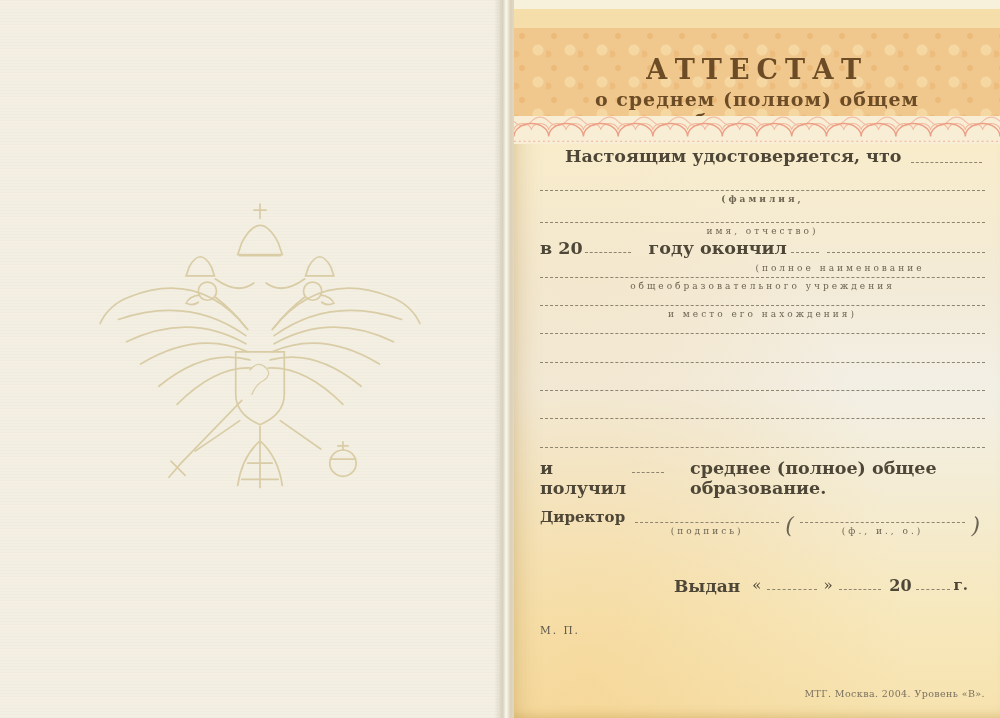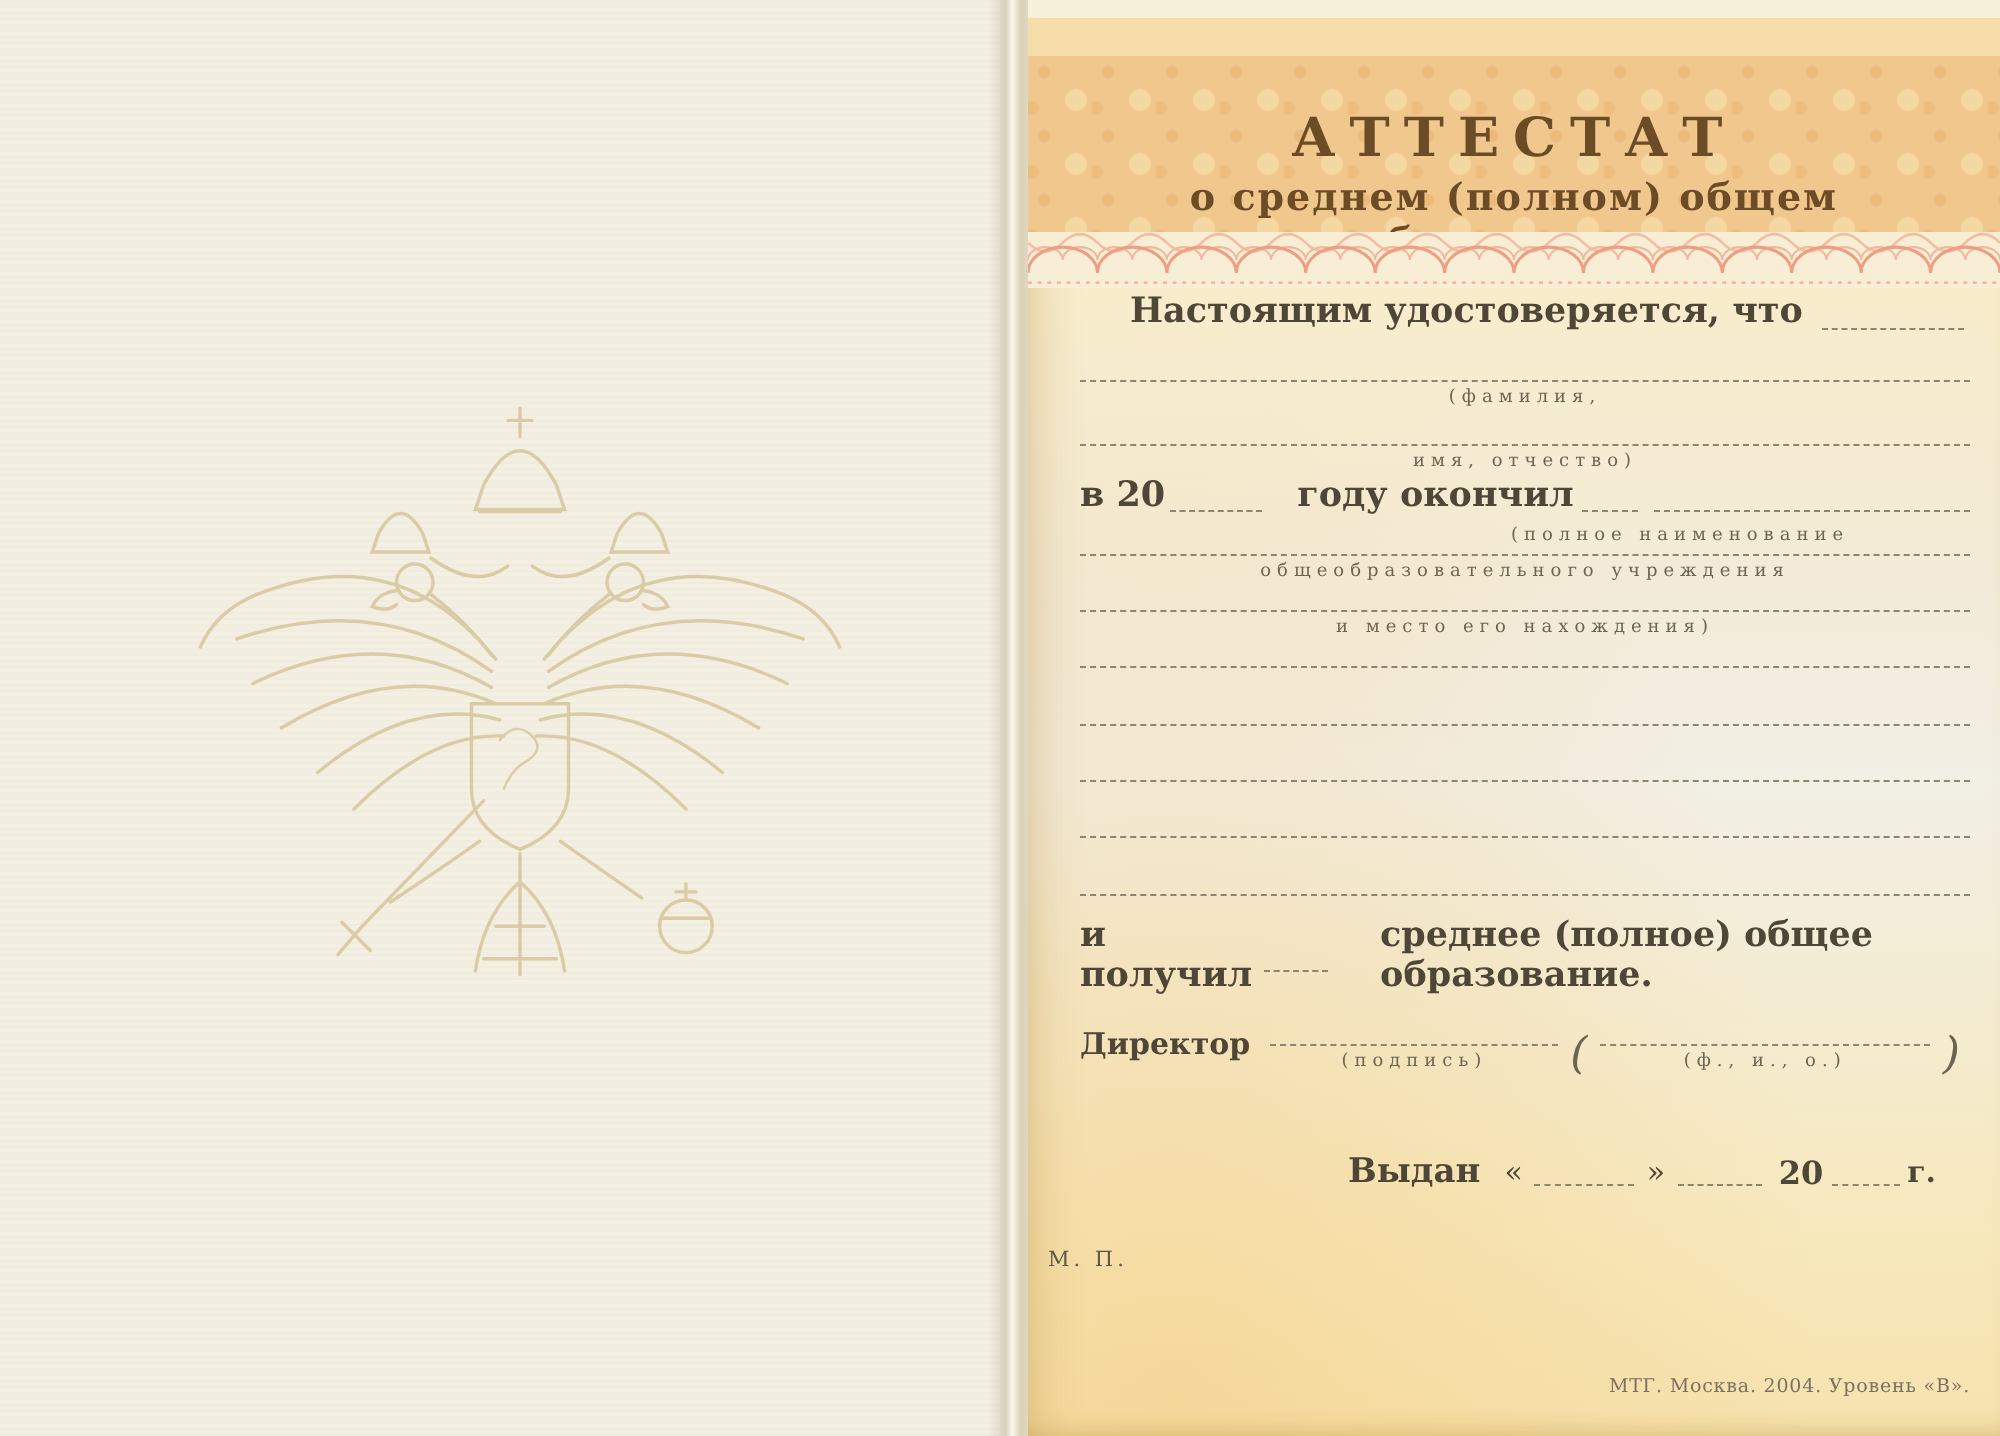--- a/index.html
+++ b/index.html
@@ -49,42 +49,42 @@
     color:#6b4c26;line-height:30px;
   }
   .subtitle{
     margin-top:3px;font-size:19px;font-weight:bold;letter-spacing:1px;color:#6b4c26;
   }
   .lace{position:absolute;left:0;top:116px;width:100%;height:28px;}
   
   .row{position:absolute;color:#4e4737;}
   .bold{font-weight:bold;}
   .fline{border-bottom:1px dashed #8e8570;}
-  .flex{display:flex;align-items:center;}
+  .flex{display:flex;align-items:flex-start;}
   .grow{flex:1;}
   .lrow{position:absolute;left:26px;right:15px;}
   .lrow .fline{height:12px;}
   .cap{
     font-size:9px;letter-spacing:3px;color:#6d6452;text-align:center;margin-top:3px;
     font-family:"DejaVu Serif","Liberation Serif",serif;
   }
   .lbl-lg{font-size:17.5px;}
   .seg{display:flex;flex-direction:column;}
   .paren{font-size:22px;font-style:italic;color:#6b6353;transform:translateY(5px);}
   .serial{
     position:absolute;left:0;right:0;top:628px;text-align:center;padding-left:58px;
     color:#e25a35;font-size:25px;font-weight:bold;letter-spacing:3px;
   }
   .serial .digits{letter-spacing:6px;margin-left:22px;}
   .serial .nsign{margin-left:28px;}
   .imprint{
     position:absolute;right:15px;top:688px;font-size:9.5px;letter-spacing:.4px;color:#7b7161;
   }
   .stamp{
-    position:absolute;left:10px;top:624px;font-size:10.5px;letter-spacing:2px;color:#5d564a;
+    position:absolute;left:26px;top:624px;font-size:10.5px;letter-spacing:2px;color:#5d564a;
   }
 </style>
 </head>
 <body>
 
 <div class="scene">
 
   <div class="cover">
     <svg class="coa" width="344" height="334" viewBox="0 0 340 330">
       <g stroke="#d5c79c" fill="none" stroke-width="1.7" stroke-linecap="round" opacity="0.85">
@@ -147,21 +147,21 @@
       <path d="M0,13 a9,6 0 0 1 18,0 a9,6 0 0 1 18,0 a9,6 0 0 1 18,0 a9,6 0 0 1 18,0 a9,6 0 0 1 18,0 a9,6 0 0 1 18,0 a9,6 0 0 1 18,0 a9,6 0 0 1 18,0 a9,6 0 0 1 18,0 a9,6 0 0 1 18,0 a9,6 0 0 1 18,0 a9,6 0 0 1 18,0 a9,6 0 0 1 18,0 a9,6 0 0 1 18,0 a9,6 0 0 1 18,0 a9,6 0 0 1 18,0 a9,6 0 0 1 18,0 a9,6 0 0 1 18,0 a9,6 0 0 1 18,0 a9,6 0 0 1 18,0 a9,6 0 0 1 18,0 a9,6 0 0 1 18,0 a9,6 0 0 1 18,0 a9,6 0 0 1 18,0 a9,6 0 0 1 18,0 a9,6 0 0 1 18,0 a9,6 0 0 1 18,0 a9,6 0 0 1 18,0" fill="none" stroke="#f2b89e" stroke-width="1"></path>
       <path d="M0,19 a18,12 0 0 1 36,0 a18,12 0 0 1 36,0 a18,12 0 0 1 36,0 a18,12 0 0 1 36,0 a18,12 0 0 1 36,0 a18,12 0 0 1 36,0 a18,12 0 0 1 36,0 a18,12 0 0 1 36,0 a18,12 0 0 1 36,0 a18,12 0 0 1 36,0 a18,12 0 0 1 36,0 a18,12 0 0 1 36,0 a18,12 0 0 1 36,0 a18,12 0 0 1 36,0" fill="none" stroke="#ec9f84" stroke-width="1.5"></path>
       <line x1="0" y1="23.5" x2="504" y2="23.5" stroke="#f0b096" stroke-width="1" stroke-dasharray="2,3"></line>
     </svg>
 
     <div class="row flex" style="left:26px;right:18px;top:146px;padding-left:25px;">
       <span class="bold lbl-lg">Настоящим удостоверяется, что</span>
       <span class="fline grow" style="height:16px;margin-left:10px;"></span>
     </div>
 
-    <div class="lrow" style="top:178px;">
+    <div class="lrow" style="top:178px;font-weight:bold;">
       <div class="fline"></div>
       <div class="cap">(фамилия,</div>
     </div>
 
     <div class="lrow" style="top:210px;">
       <div class="fline"></div>
       <div class="cap">имя, отчество)</div>
     </div>
 
     <div class="row" style="left:26px;right:15px;top:238px;">

